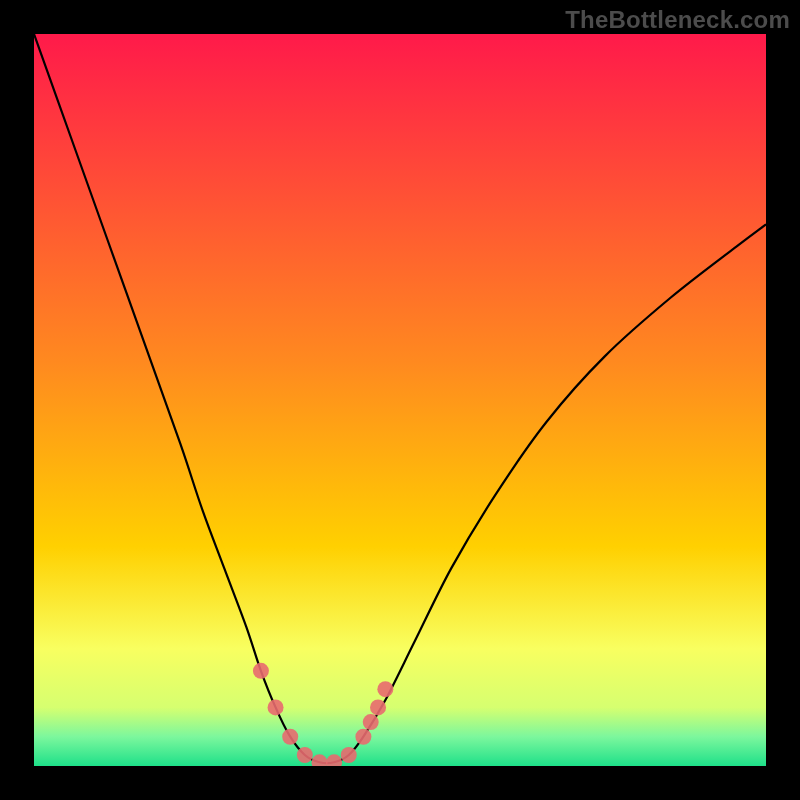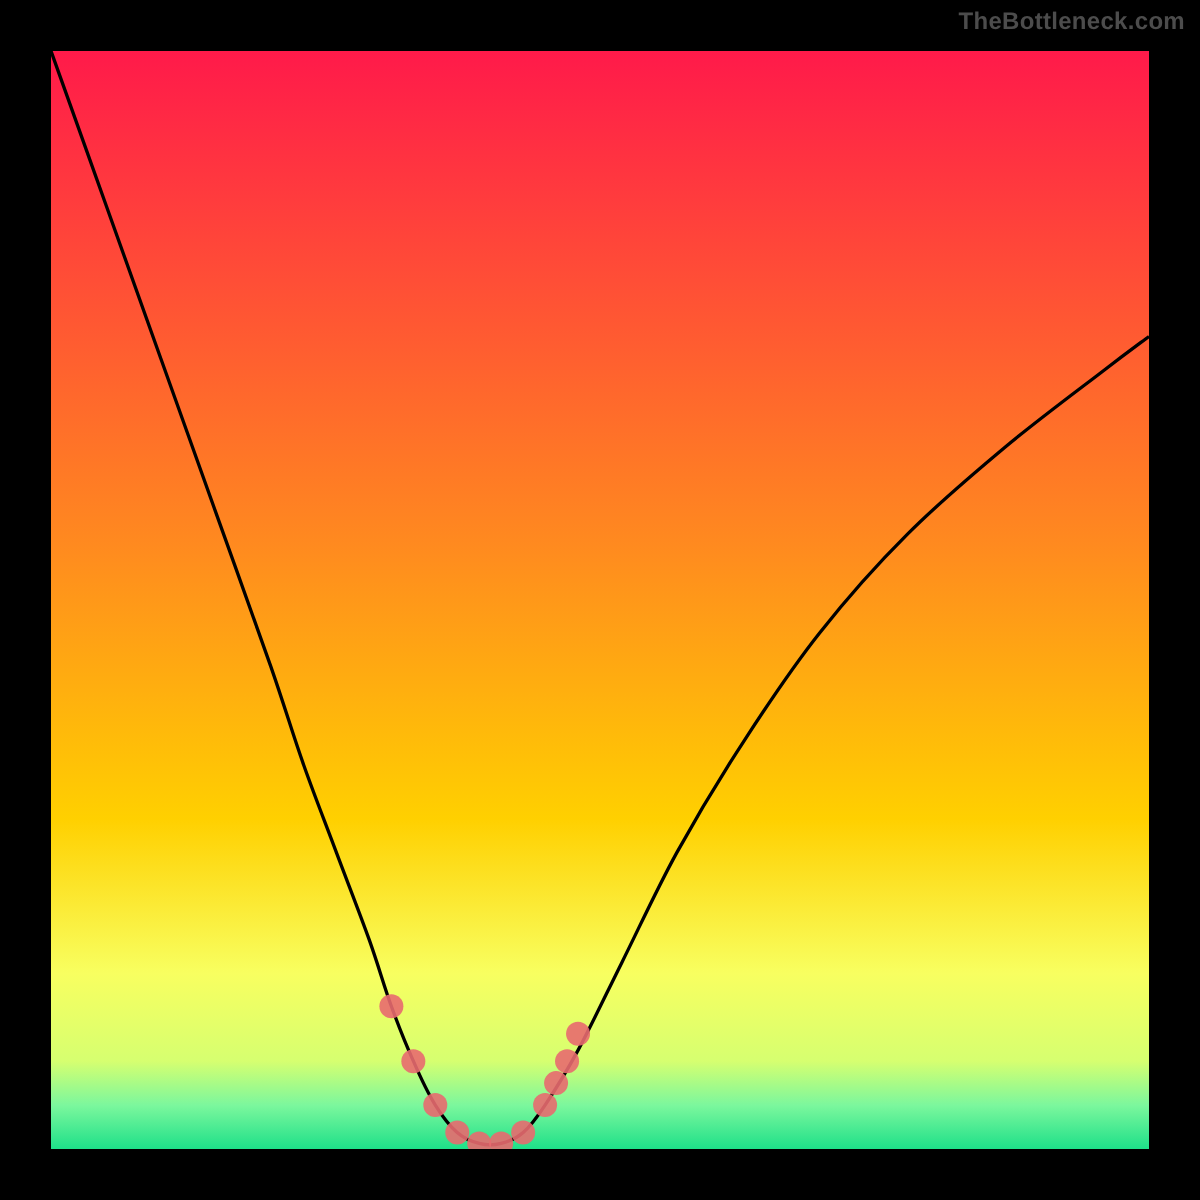--- a/index.html
+++ b/index.html
@@ -1,19 +1,19 @@
 <!DOCTYPE html>
 <html><head>
 <meta charset="utf-8">
 <style>
   html,body{margin:0;padding:0;width:800px;height:800px;overflow:hidden;background:#000;font-family:Arial,Helvetica,sans-serif}
   .frame{position:absolute;left:0;top:0;width:800px;height:800px;background:#000}
   .plot{position:absolute;left:34px;top:34px;width:732px;height:732px;}
   svg{display:block}
-  .wm{position:absolute;right:10px;top:6px;color:#4c4c4c;font-size:16px;font-weight:600;letter-spacing:.2px}
+  .wm{position:absolute;right:10px;top:6px;color:#4c4c4c;font-size:24px;font-weight:600;letter-spacing:.2px}
 </style>
 </head>
 <body>
 
 <div class="frame">
   <div class="plot">
     <svg id="svg" width="732" height="732" viewBox="0 0 732 732">
         <defs>
           <linearGradient id="bg" x1="0" y1="0" x2="0" y2="1">
             <stop offset="0%" stop-color="#ff1a4a"></stop>

